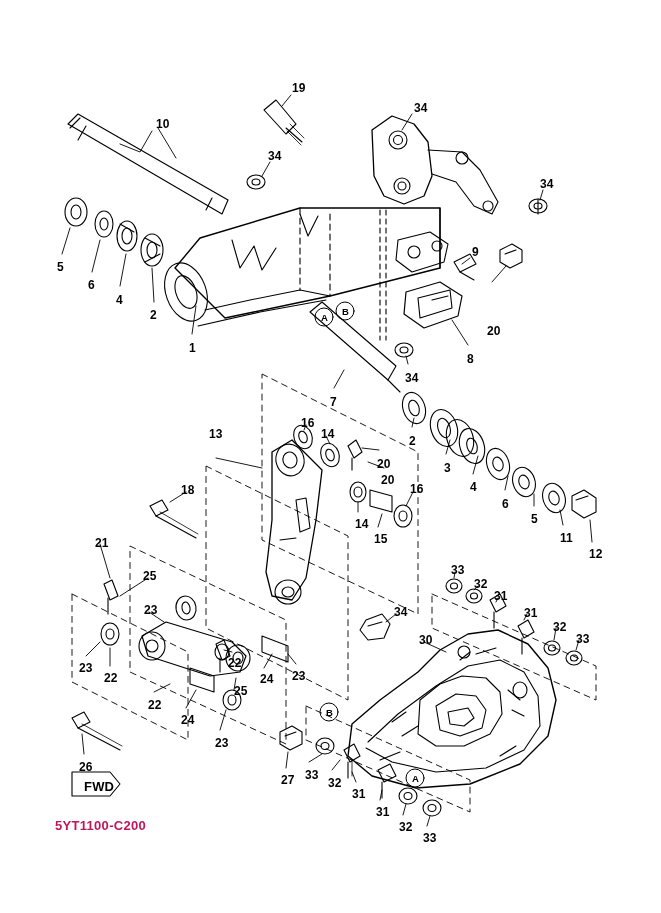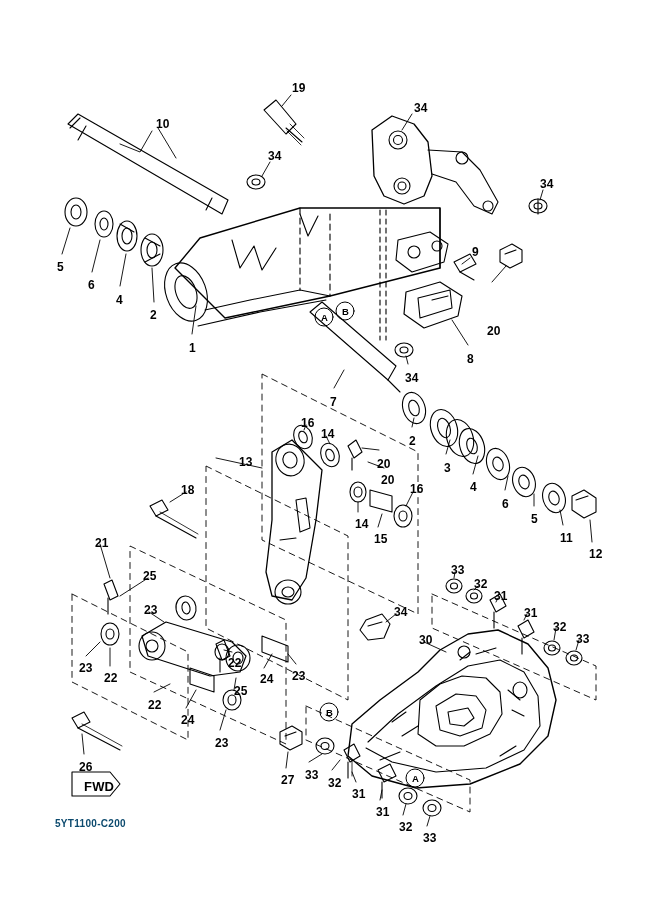--- a/index.html
+++ b/index.html
@@ -33,24 +33,24 @@
     font-size: 12px;
     font-weight: 700;
     color: #000000;
     line-height: 1;
     white-space: nowrap;
     user-select: none;
   }
   .partcode {
     position: absolute;
     font-family: "Liberation Sans", sans-serif;
-    font-size: 10px;
+    font-size: 13px;
     font-weight: 700;
     letter-spacing: 0.3px;
-    color: #0c4a6e;
+    color: #be185d;
   }
   .fwd-label {
     position: absolute;
     font-family: "Liberation Sans", sans-serif;
     font-size: 13px;
     font-weight: 700;
     color: #000000;
     letter-spacing: 0.2px;
   }
   .circmark {
@@ -396,21 +396,21 @@
   <div class="callout" style="left:189px; top:342px;">1</div>
   <div class="callout" style="left:467px; top:353px;">8</div>
   <div class="callout" style="left:405px; top:372px;">34</div>
   <div class="callout" style="left:330px; top:396px;">7</div>
   <div class="callout" style="left:301px; top:417px;">16</div>
   <div class="callout" style="left:321px; top:428px;">14</div>
   <div class="callout" style="left:409px; top:435px;">2</div>
   <div class="callout" style="left:444px; top:462px;">3</div>
   <div class="callout" style="left:377px; top:458px;">20</div>
   <div class="callout" style="left:381px; top:474px;">20</div>
-  <div class="callout" style="left:209px; top:456px;margin-left:30px;">13</div>
+  <div class="callout" style="left:209px; top:428px;">13</div>
   <div class="callout" style="left:470px; top:481px;">4</div>
   <div class="callout" style="left:502px; top:498px;">6</div>
   <div class="callout" style="left:531px; top:513px;">5</div>
   <div class="callout" style="left:410px; top:483px;">16</div>
   <div class="callout" style="left:355px; top:518px;">14</div>
   <div class="callout" style="left:374px; top:533px;">15</div>
   <div class="callout" style="left:560px; top:532px;">11</div>
   <div class="callout" style="left:589px; top:548px;">12</div>
   <div class="callout" style="left:181px; top:484px;">18</div>
   <div class="callout" style="left:95px; top:537px;">21</div>

